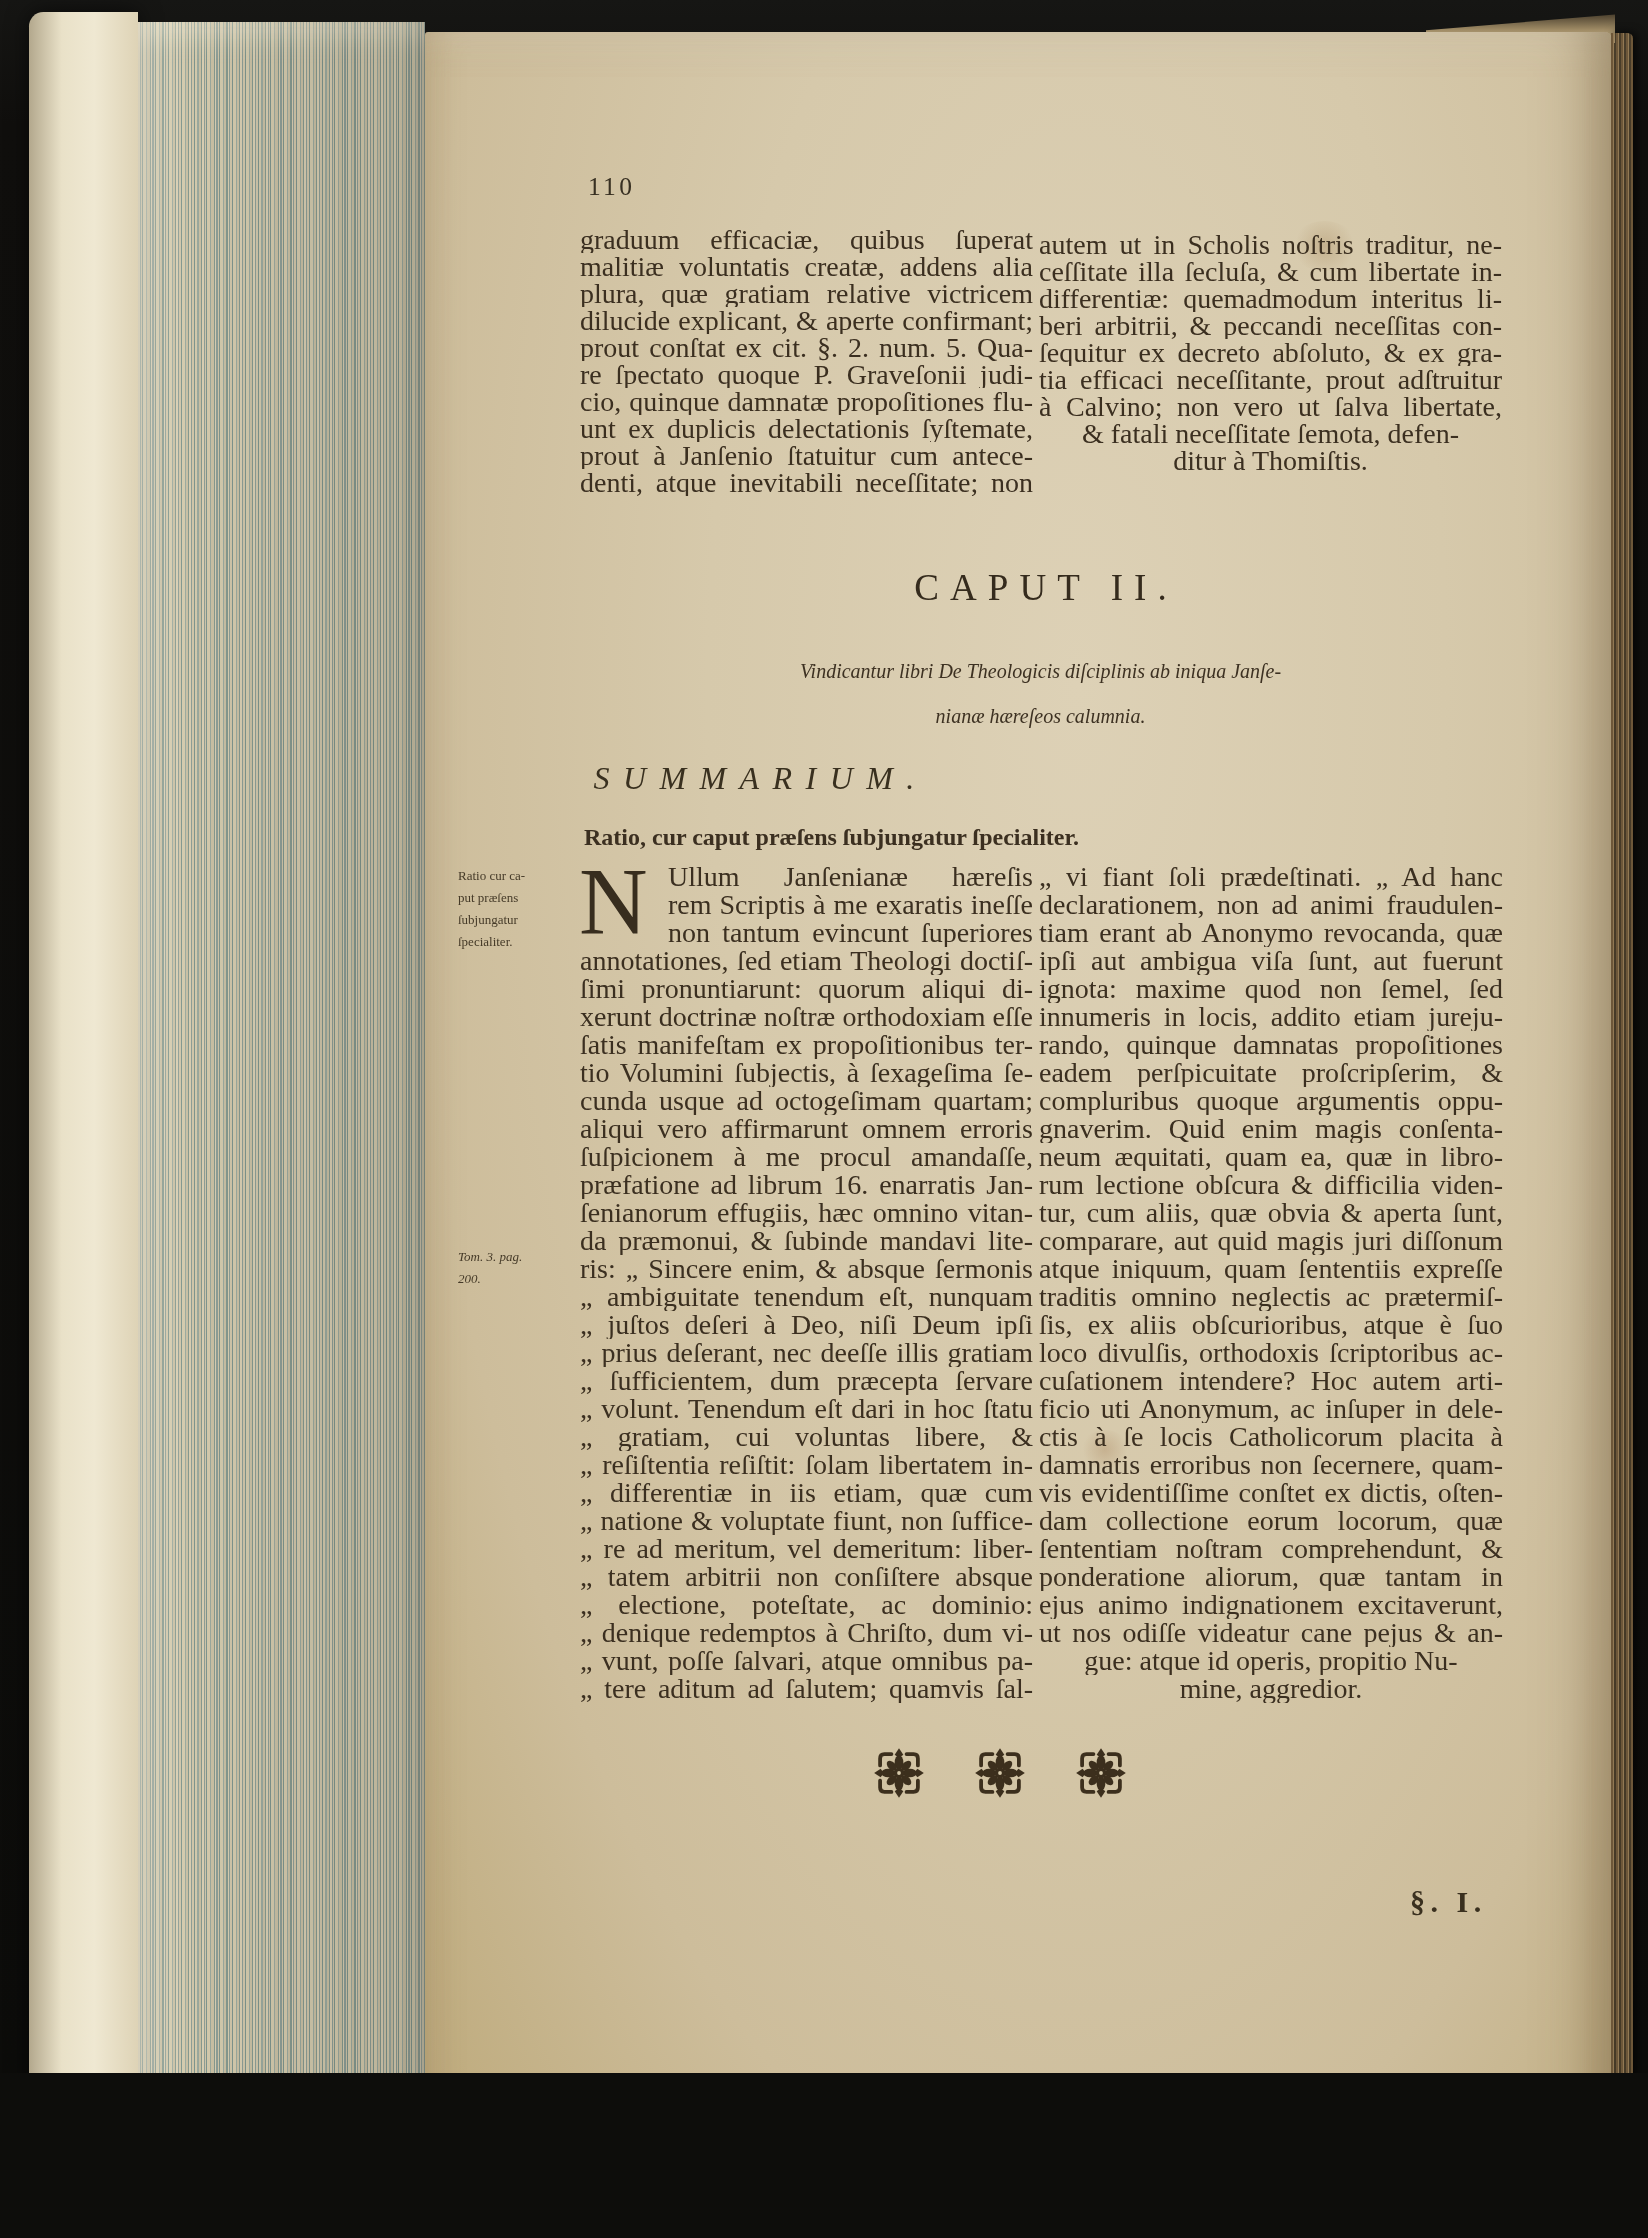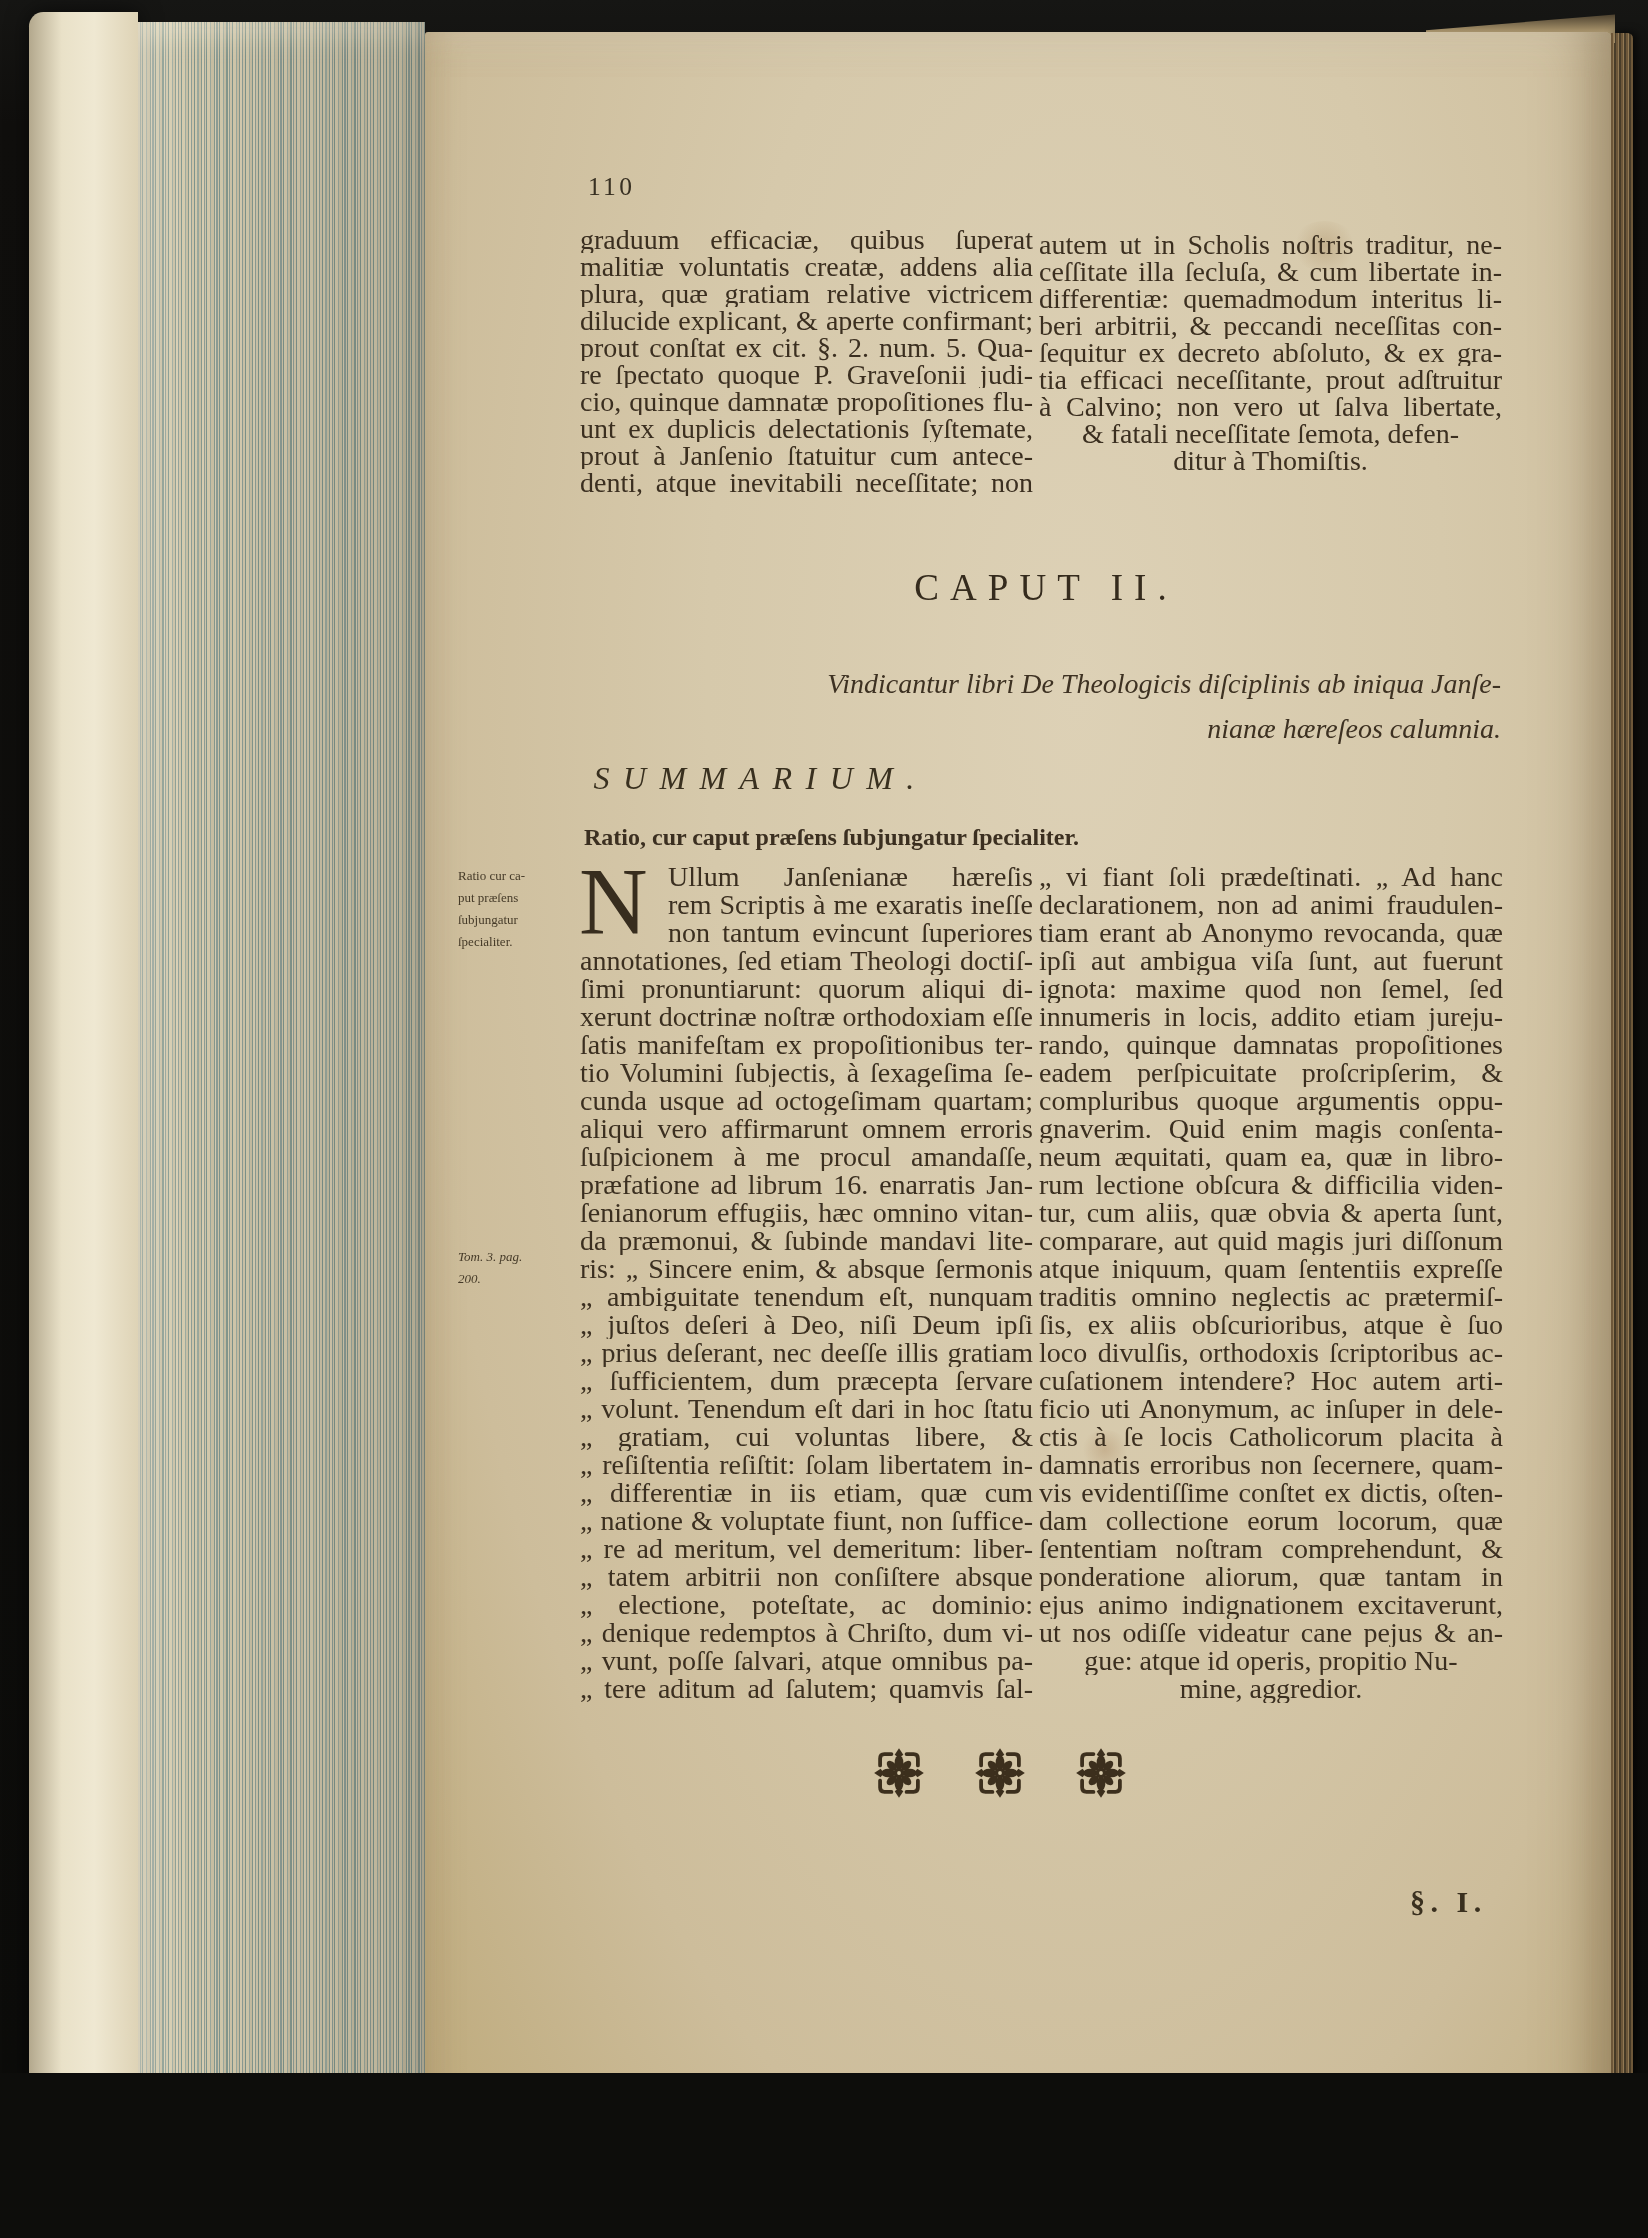--- a/index.html
+++ b/index.html
@@ -48,22 +48,22 @@
   .col{position:absolute;font-size:28px;color:#41352
 4;}
   .col .line{height:28px;line-height:28px;text-align:justify;text-align-last:justify;overflow:hidden;white-space:normal;}
   .col .line.center{text-align:center;text-align-last:center;}
   .col .line.indent{padding-left:88px;}
   .intro-left{left:155px;top:194px;width:453px;}
   .intro-right{left:614px;top:199px;width:463px;}
   .intro-left .line,.intro-right .line{height:27px;line-height:27px;}
   .caput{position:absolute;left:155px;top:534px;width:921px;text-align:center;
     font-size:37px;letter-spacing:.30em;text-indent:.30em;color:#352b1d;}
-  .subtitle{position:absolute;left:155px;top:617px;width:921px;text-align:right;
-    font-style:italic;font-size:28px;line-height:45px;color:#3d3122;margin-top:12px;}
+  .subtitle{position:absolute;left:155px;top:617px;width:921px;text-align:center;
+    font-style:italic;font-size:20px;line-height:45px;color:#3d3122;}
   .summarium{position:absolute;left:155px;top:728px;width:921px;text-align:left;
     font-style:italic;font-size:32px;letter-spacing:.42em;text-indent:.42em;color:#39301f;}
   .summary-item{position:absolute;left:159px;top:792px;width:777px;font-size:24px;color:#42362
 6;font-weight:bold;}
   .margin-note{position:absolute;left:33px;width:126px;font-size:13px;line-height:22px;color:#453a28;}
   .margin-note .line{text-align:left;}
   .note1{top:833px;}
   .note2{top:1214px;font-style:italic;}
   .dropcap{position:absolute;left:154px;top:829px;font-size:95px;line-height:83px;color:#372d1e;}
   .body-left{left:155px;top:831px;width:453px;}

